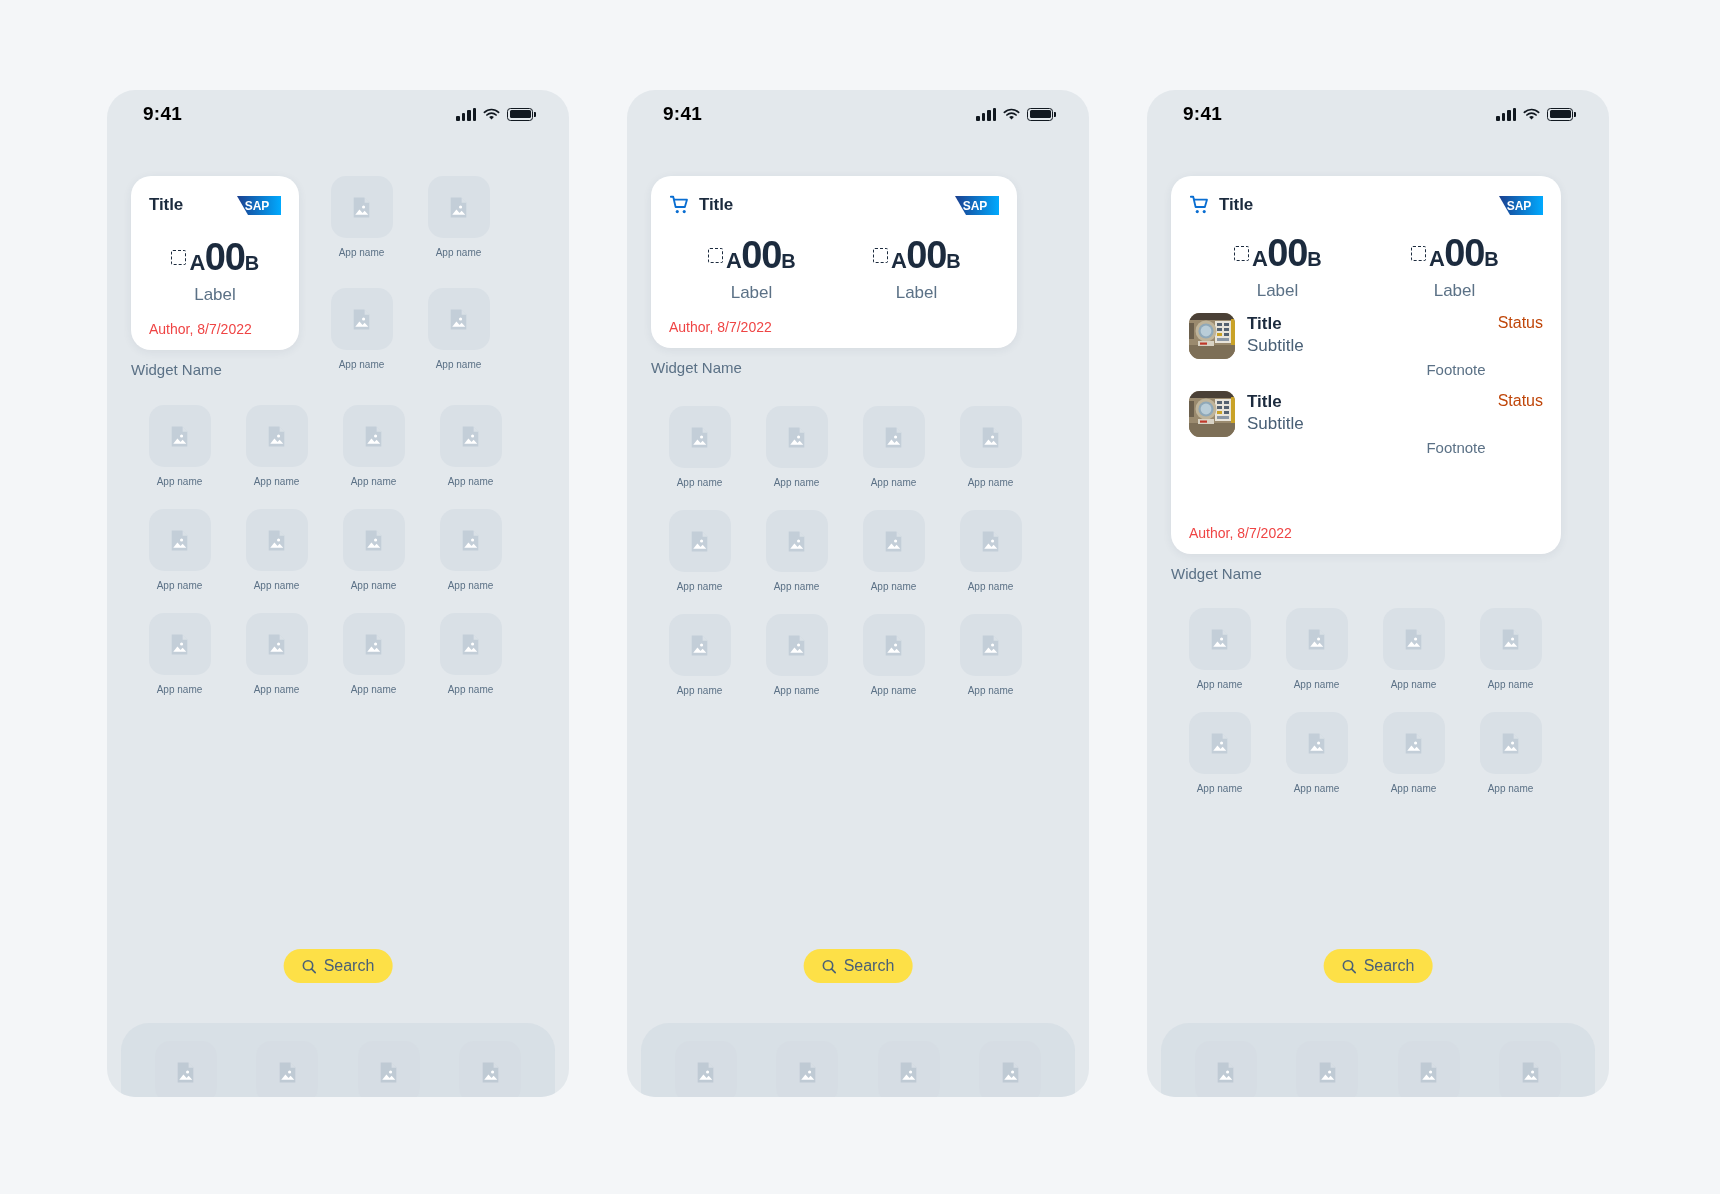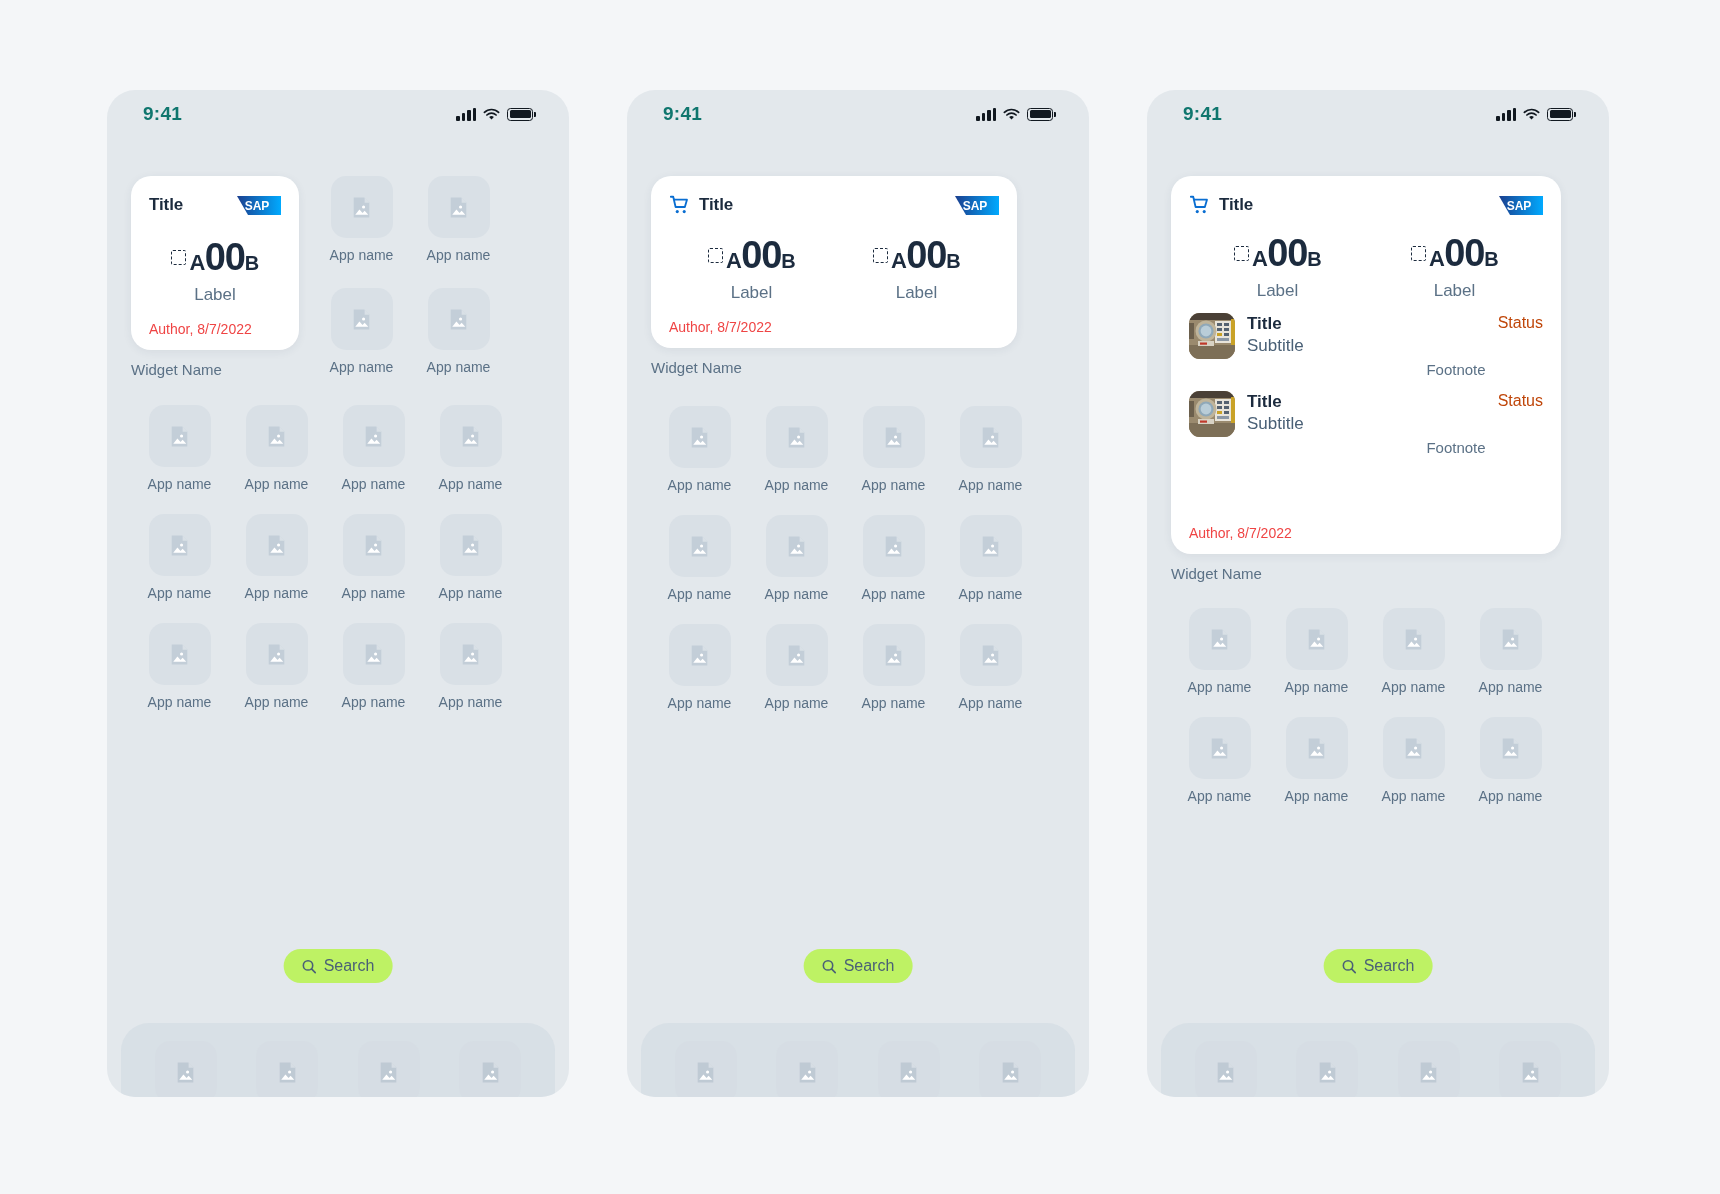--- a/index.html
+++ b/index.html
@@ -36,21 +36,21 @@
   .statusbar {
     height: 48px;
     padding: 0 36px;
     display: flex;
     align-items: center;
     justify-content: space-between;
   }
   .clock {
     font-size: 19px;
     font-weight: bold;
-    color: #0f766e;
+    color: #000000;
     letter-spacing: .3px;
   }
   .status-icons { display: flex; align-items: center; gap: 7px; }
   .signal { display: flex; align-items: flex-end; gap: 2px; height: 13px; }
   .signal i { width: 3.5px; background: #111820; border-radius: 1px; display: block; }
   .signal i:nth-child(1) { height: 5px; }
   .signal i:nth-child(2) { height: 8px; }
   .signal i:nth-child(3) { height: 11px; }
   .signal i:nth-child(4) { height: 13px; }
   .battery {
@@ -147,34 +147,34 @@
     display: flex; flex-direction: column; align-items: center;
   }
   .app-tile {
     width: 62px; height: 62px;
     background: #d9e0e6;
     border-radius: 15px;
     display: flex; align-items: center; justify-content: center;
   }
   .app-tile svg { width: 25px; height: 25px; display: block; }
   .app-label {
-    font-size: 14px; color: #5b7186; margin-top: 9px; white-space: nowrap;
+    font-size: 10px; color: #5b7186; margin-top: 9px; white-space: nowrap;
   }
 
   .grid-4 { display: grid; grid-template-columns: repeat(4, 97px); row-gap: 22px; }
   .grid-2 { display: grid; grid-template-columns: repeat(2, 97px); row-gap: 22px; }
 
   .mid-grid { margin-top: 27px; }
 
   
   .search-pill {
     position: absolute; left: 50%; transform: translateX(-50%);
     bottom: 152px;
     display: flex; align-items: center; gap: 7px;
-    background: #bef264;
+    background: #fde047;
     border-radius: 20px;
     padding: 8px 18px;
     justify-content: flex-end;
   }
   .search-pill svg { width: 15px; height: 15px; display: block; }
   .search-pill span { font-size: 16px; color: #4a6076; }
 
   
   .dock {
     position: absolute; left: 14px; right: 14px; bottom: 14px;

